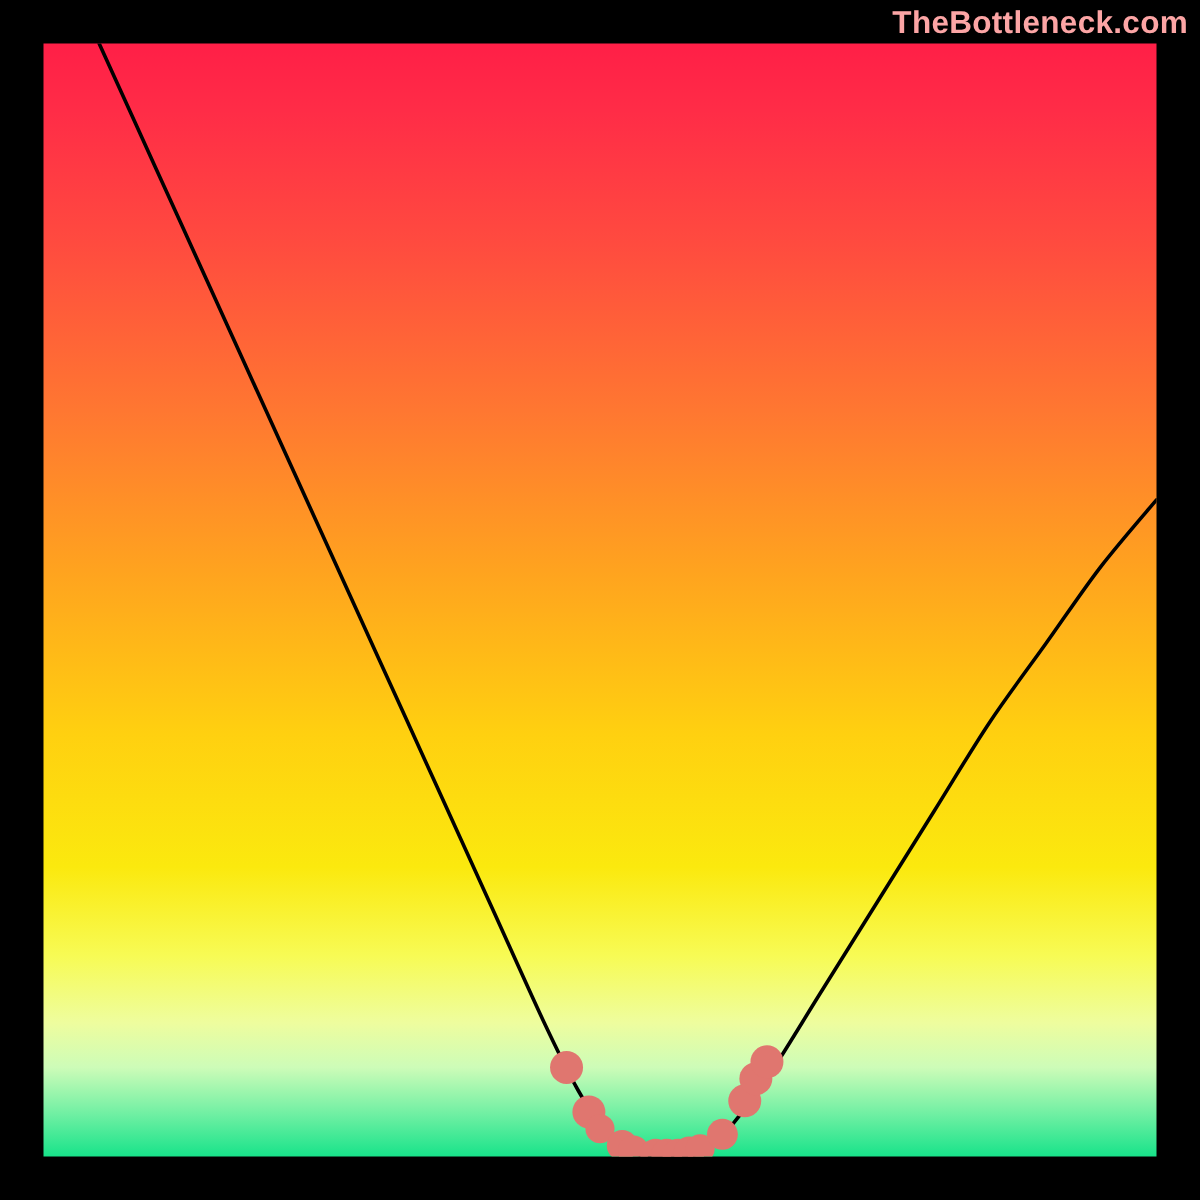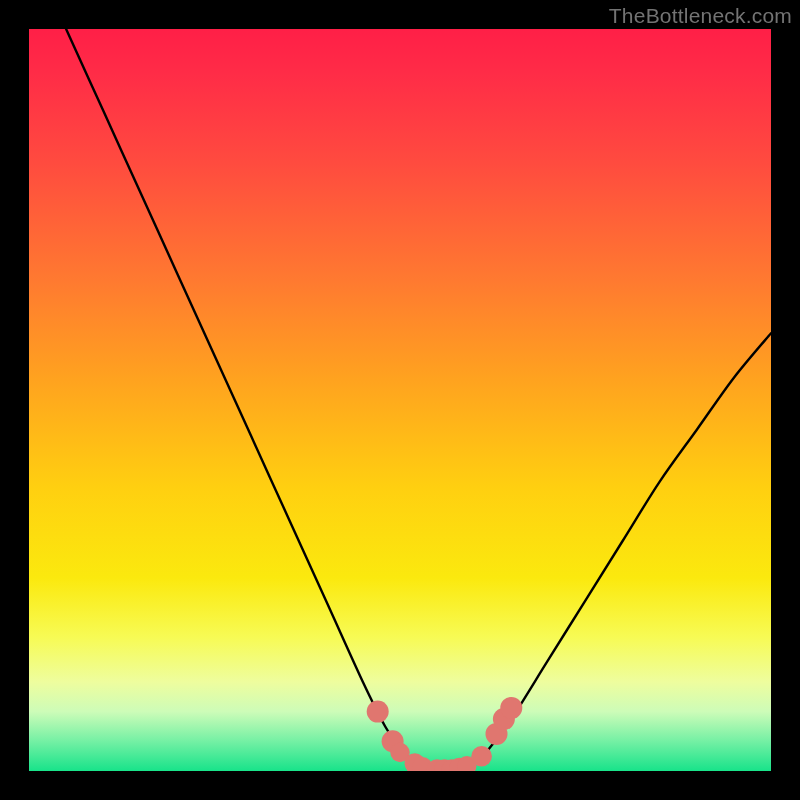--- a/index.html
+++ b/index.html
@@ -37,23 +37,23 @@
       #eefd9e 88%,
       #cdfcb8 92%,
       #74f0a4 96%,
       #18e38a 100%
     );
   }
   .watermark {
     position: absolute;
     top: 4px;
     right: 8px;
-    color: #737373;
+    color: #fca5a5;
     font-size: 21px;
-    font-weight: 400;
+    font-weight: 700;
     letter-spacing: 0.2px;
     user-select: none;
   }
   svg.curve {
     position: absolute;
     left: 0;
     top: 0;
     width: 742px;
     height: 742px;
   }

